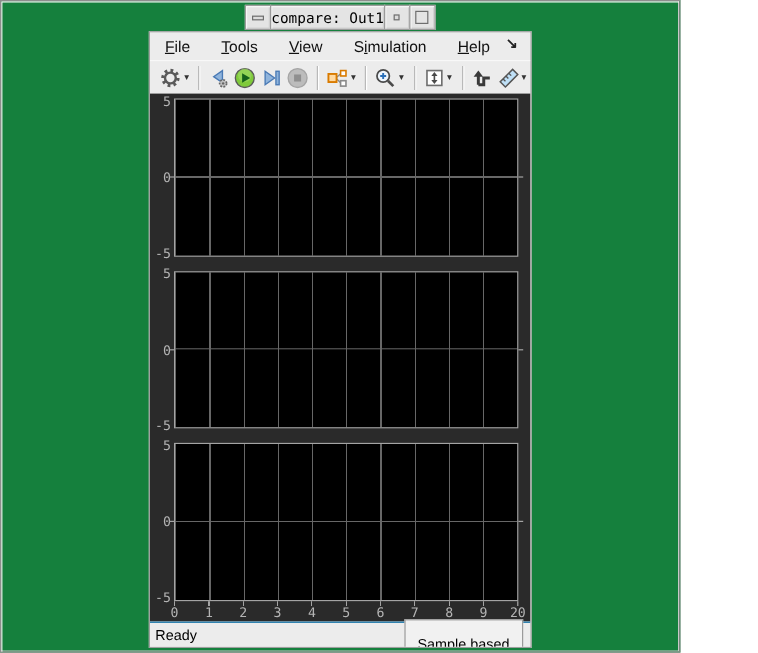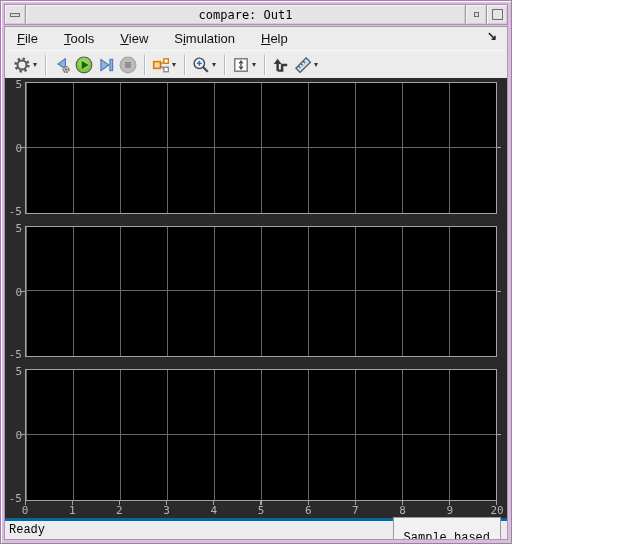--- a/index.html
+++ b/index.html
@@ -1,24 +1,24 @@
 <!DOCTYPE html>
 <html><head>
 <meta charset="utf-8">
 <style>
   * { margin:0; padding:0; box-sizing:border-box; }
   html,body { width:632px; height:544px; background:#fff; font-family:"Liberation Sans", sans-serif; }
 
   .window {
-    width:512px; height:544px;
-    background:#f0abfc;
+    width:567px; height:544px;
+    background:#15803d;
     border:1px solid #8d8d8d;
     box-shadow: inset 1px 1px 0 #ffffff, inset -1px -1px 0 #c9c9c9;
     padding:3px;
-    display:flex; flex-direction:column;
+    display:flex; flex-direction:column;align-items:center;
   }
 
   
   .titlebar { height:21px; display:flex; margin-bottom:1px; }
   .tb-section {
     background:#e4e4e4;
     border:1px solid #9b9b9b;
     box-shadow: inset 1px 1px 0 #f6f6f6, inset -1px -1px 0 #cfcfcf;
     display:flex; align-items:center; justify-content:center;
   }
@@ -81,23 +81,23 @@
     background-image:repeating-linear-gradient(to right, #a4a4a4 0 1px, transparent 1px 10%);
     border-right:1px solid #a4a4a4;
   }
   .xtick-label {
     position:absolute; top:3px; transform:translateX(-50%);
     font-family:"DejaVu Sans Mono", monospace; font-size:11px; color:#b4b4b4;
   }
 
   
   .statusbar {
-    height:21px; background:#ececec; border-top:3px solid #0369a1;
+    height:21px; background:#ececec; border-top:1px solid #0369a1;
     display:flex; align-items:center; justify-content:space-between;
-    padding:0 6px 0 4px; font-size:12px; color:#000;font-family:Liberation Mono, monospace;
+    padding:0 6px 0 4px; font-size:12px; color:#000;
   }
   .sample-box {
     border:1px solid #9a9a9a; background:#f1f1f1;
     padding:12px 10px; height:17px; line-height:16px; min-width:96px; text-align:center;
   }
 </style>
 </head>
 <body>
 
 <div class="window">

